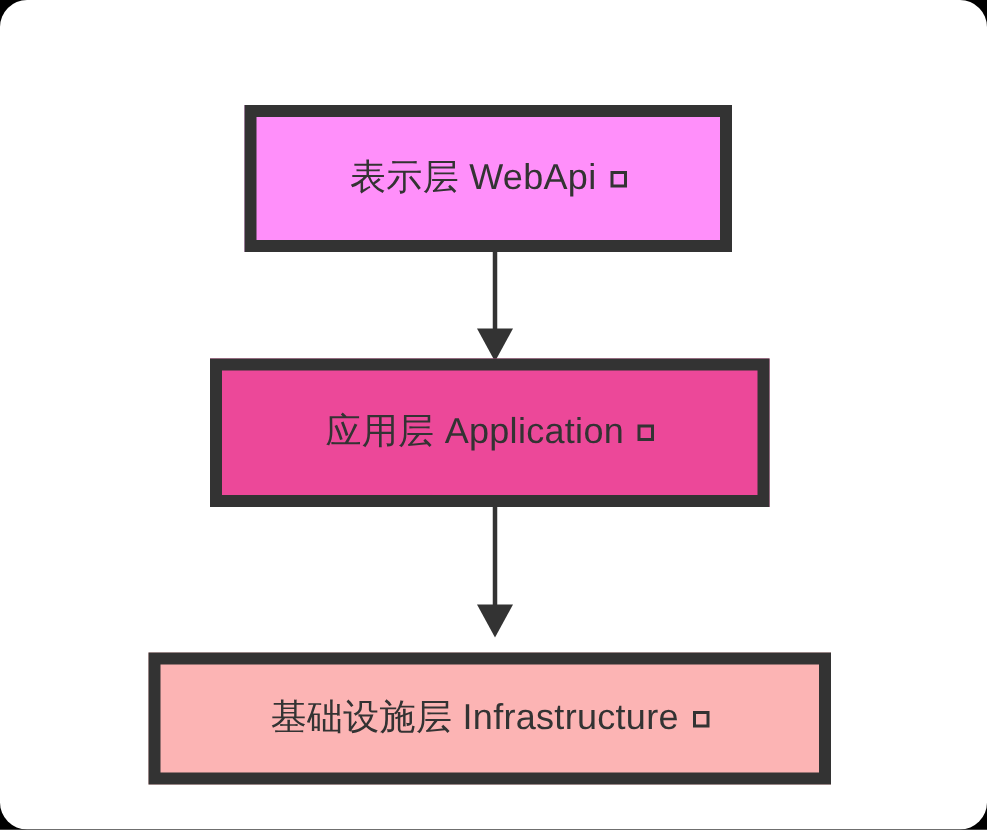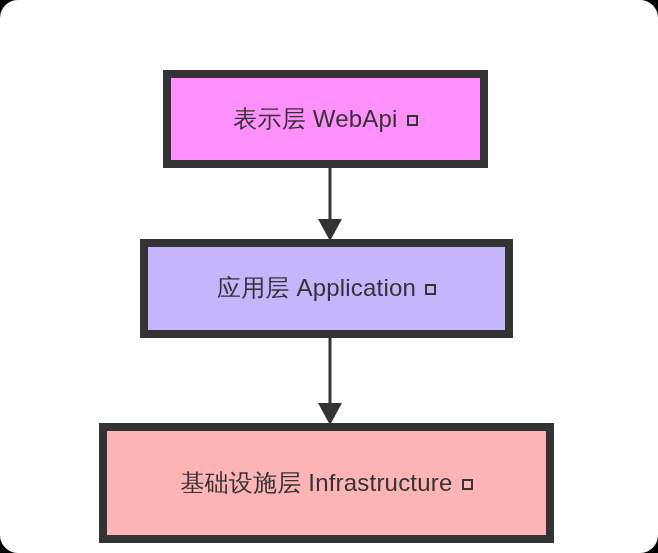--- a/index.html
+++ b/index.html
@@ -73,26 +73,26 @@
   </svg>
 
   <div class="node" id="node-presentation" style="left:163px; top:70px; width:325px; height:98px;
               background:#ff8ffa; border-color:#333333; border-width:8px;">
     <span class="node-label">
       <span>表示层 WebApi</span><span class="tofu"></span>
     </span>
   </div>
 
   <div class="node" id="node-application" style="left:140px; top:239px; width:373px; height:99px;
-              background:#c4b5fd; border-color:#333333; border-width:8px;">
+              background:#ec4899; border-color:#333333; border-width:8px;">
     <span class="node-label">
       <span>应用层 Application</span><span class="tofu"></span>
     </span>
   </div>
 
-  <div class="node" id="node-infrastructure" style="left:99px; top:423px; width:455px; height:120px;
+  <div class="node" id="node-infrastructure" style="left:99px; top:435px; width:455px; height:88px;
               background:#fcb4b4; border-color:#333333; border-width:8px;">
     <span class="node-label">
       <span>基础设施层 Infrastructure</span><span class="tofu"></span>
     </span>
   </div>
 
 </div>
 
 </body></html>

